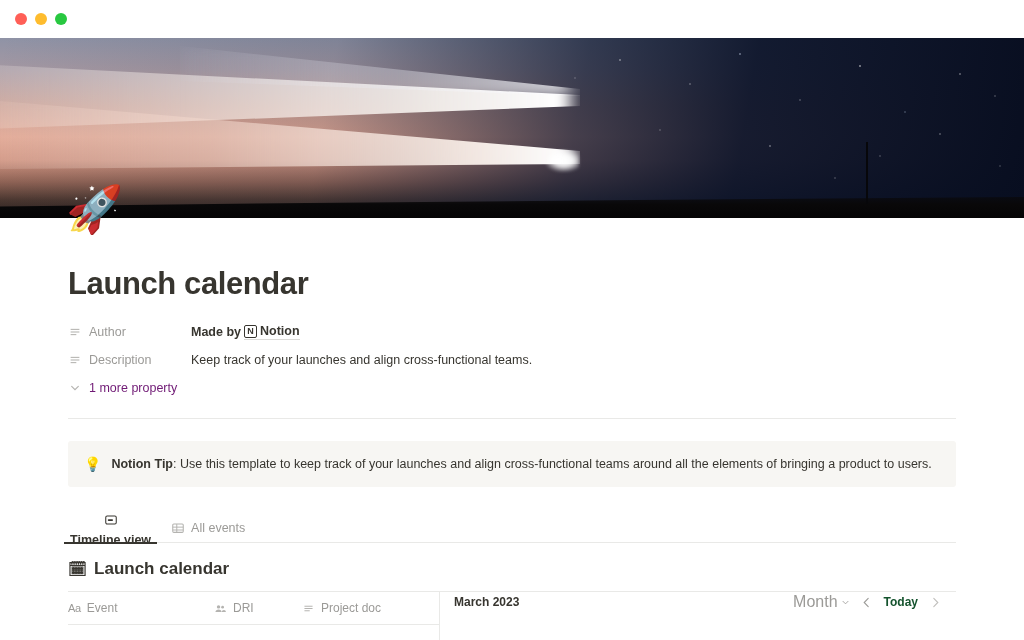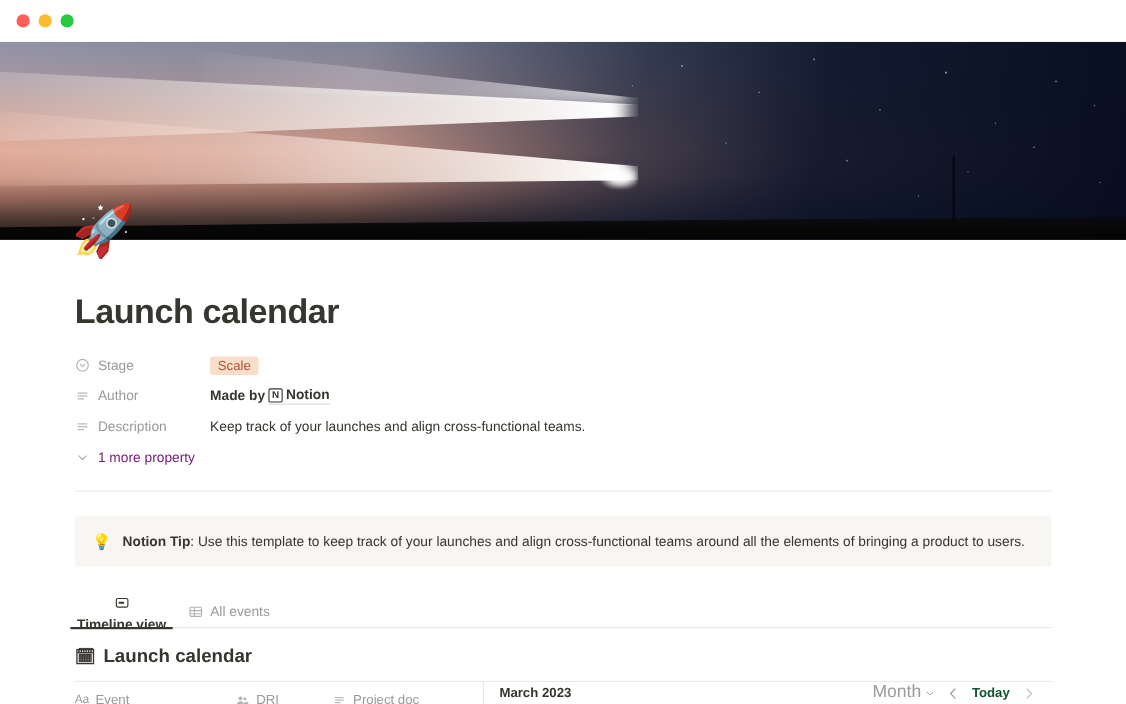--- a/index.html
+++ b/index.html
@@ -292,32 +292,20 @@
 </div>
 
 <div class="page">
 
   <div class="page-icon">🚀</div>
 
   <h1 class="page-title">Launch calendar</h1>
 
   <div class="props">
 
-    <div class="prop-row">
-      <div class="prop-label">
-        <svg class="prop-icon" viewBox="0 0 16 16">
-          <circle cx="8" cy="8" r="6" fill="none" stroke="#b4b3b0" stroke-width="1.2"></circle>
-          <path d="M5.6 6.8 L8 9.4 L10.4 6.8" fill="none" stroke="#b4b3b0" stroke-width="1.2"></path>
-        </svg>
-        <span>Stage</span>
-      </div>
-      <div class="prop-value">
-        <span class="badge">Scale</span>
-      </div>
-    </div>
 
     <div class="prop-row">
       <div class="prop-label">
         <svg class="prop-icon" viewBox="0 0 16 16">
           <rect x="3" y="4.4" width="10" height="1.2" fill="#b4b3b0"></rect>
           <rect x="3" y="7.4" width="10" height="1.2" fill="#b4b3b0"></rect>
           <rect x="3" y="10.4" width="6.5" height="1.2" fill="#b4b3b0"></rect>
         </svg>
         <span>Author</span>
       </div>

